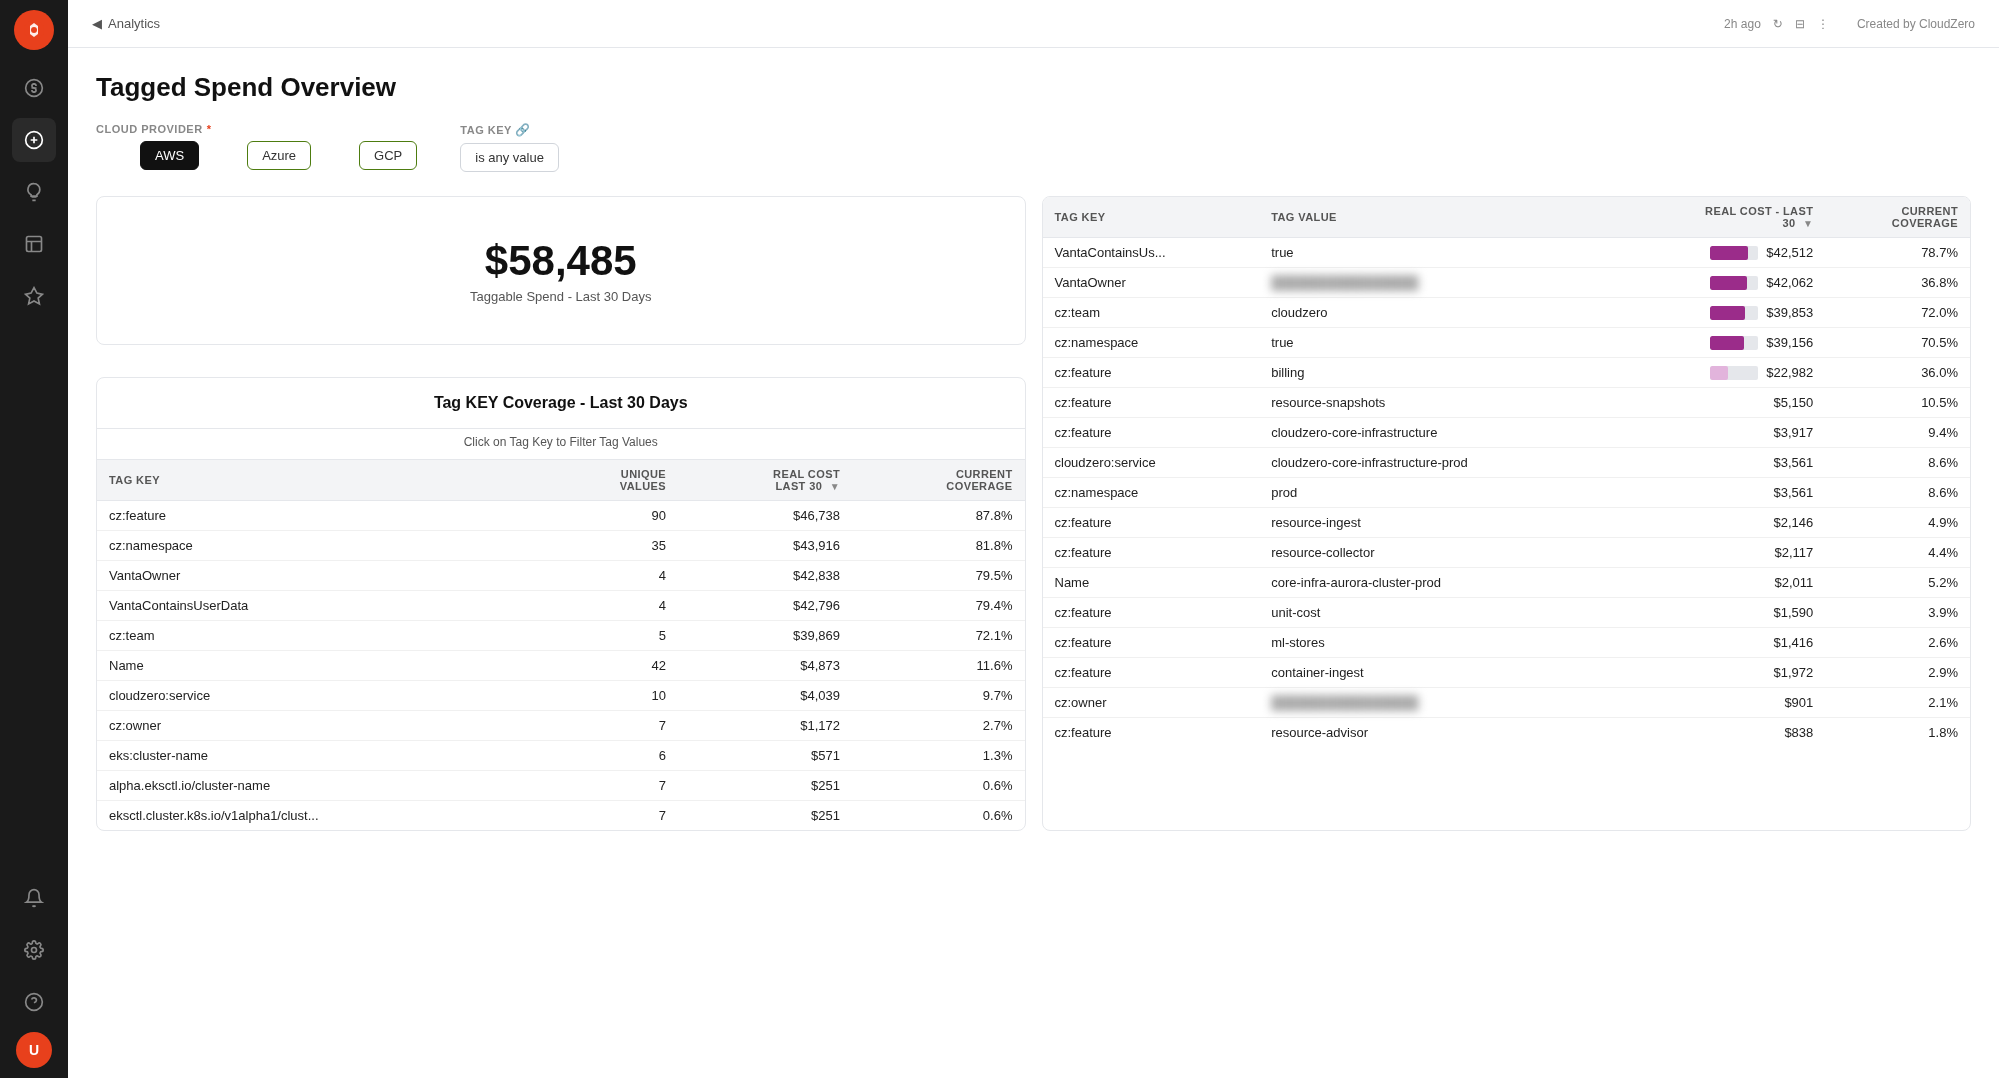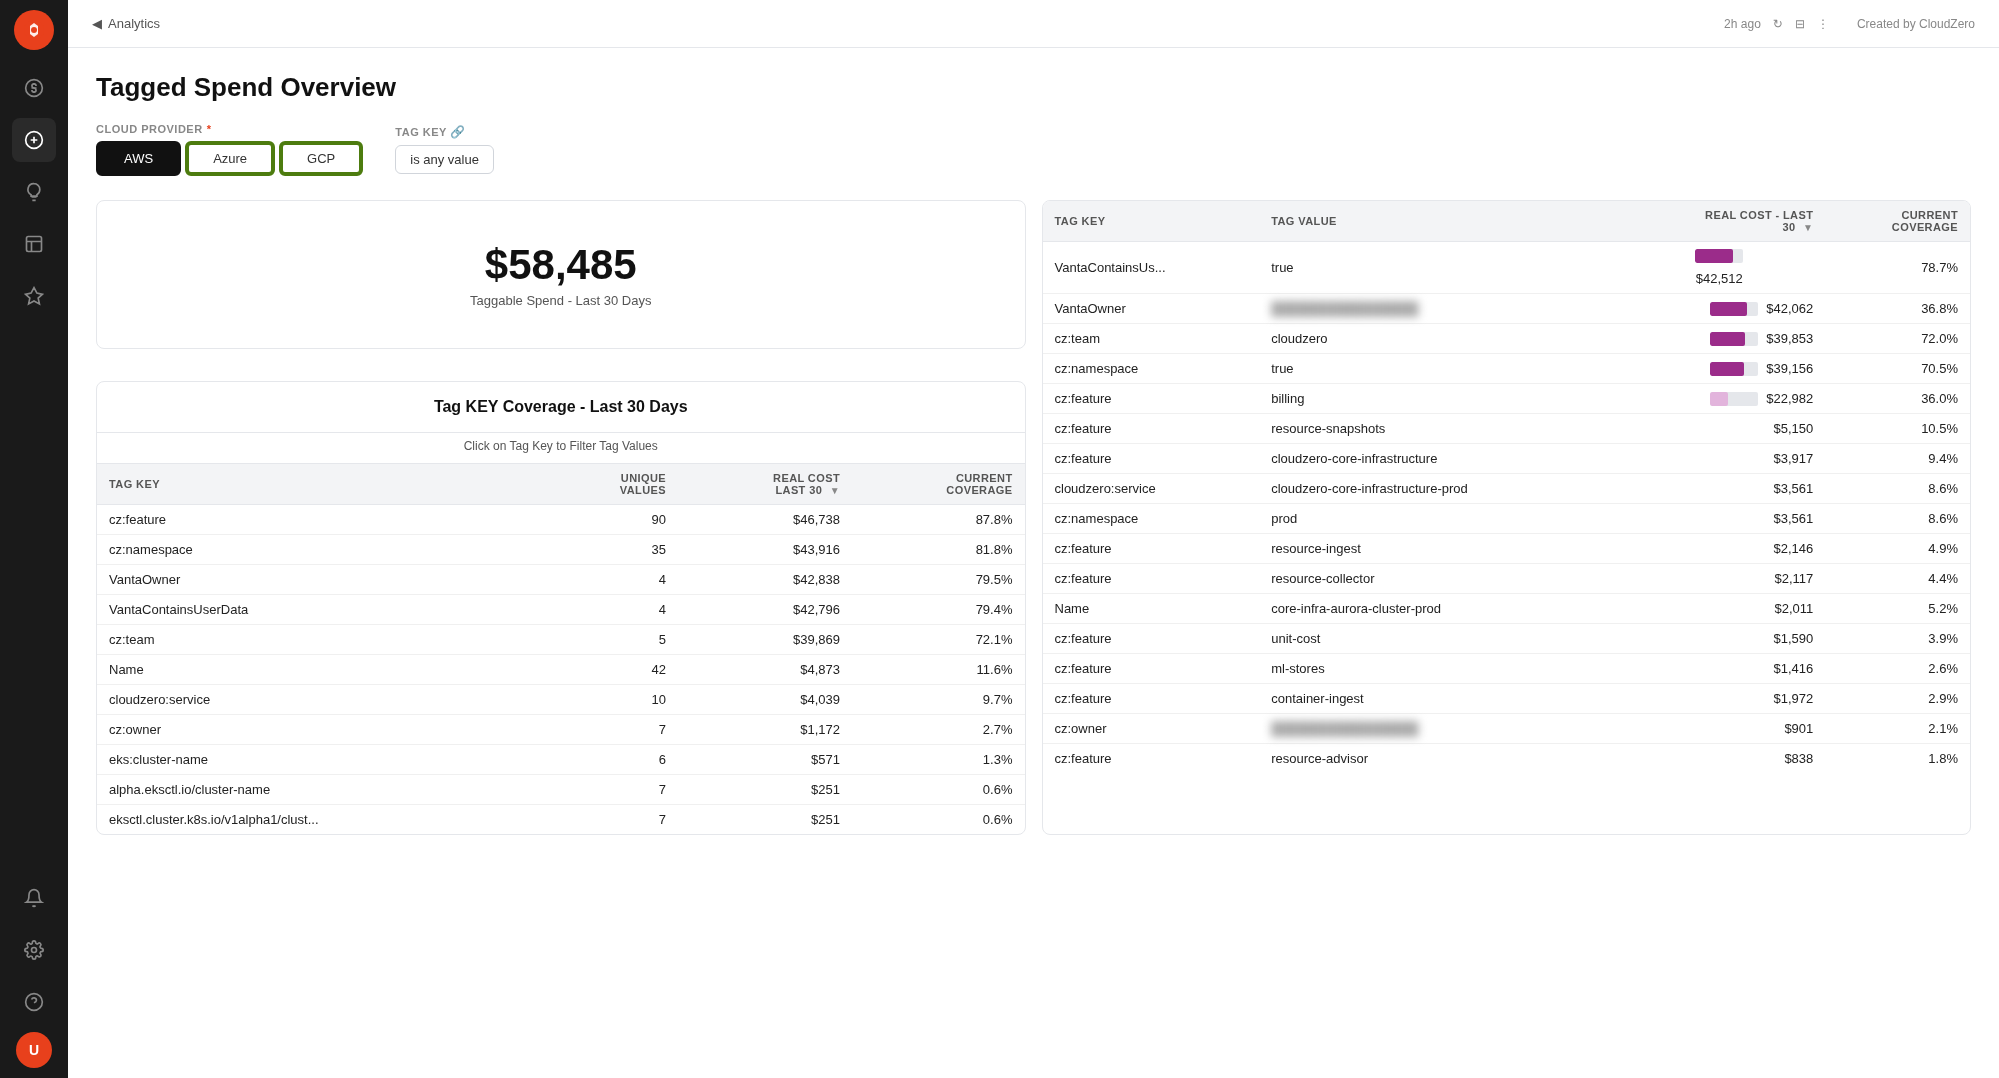--- a/index.html
+++ b/index.html
@@ -54,33 +54,34 @@
       padding: 0 24px;
       background: #fff;
     }
     .top-nav-left { display: flex; align-items: center; gap: 6px; color: #555; font-size: 13px; }
 
     
     .page-content { padding: 24px 28px; }
     .page-title { font-size: 26px; font-weight: 700; color: #111; margin-bottom: 20px; }
 
     
-    .filters { display: flex; align-items: center; gap: 32px; margin-bottom: 24px; }
+    .filters { display: flex; align-items: flex-start; gap: 43px; margin-bottom: 24px; }
     .filter-group { display: flex; flex-direction: column; gap: 6px; }
     .filter-label { font-size: 11px; color: #888; font-weight: 600; text-transform: uppercase; letter-spacing: 0.5px; display: flex; align-items: center; gap: 4px; }
     .filter-label .required { color: #e8401c; }
     .filter-buttons { display: flex; gap: 4px; }
     .filter-btn {
-      padding: 6px 24px;
-      border: 4px solid #4d7c0f;
+      padding: 6px 14px;
+      border: 1px solid #4d7c0f;
       border-radius: 6px;
       background: #fff;
       font-size: 13px;
       cursor: pointer;
       color: #333;
+      margin-left: 44px;
     }
     .filter-btn.active {
       background: #111;
       color: #fff;
       border-color: #111;
     }
     .tag-key-value {
       padding: 6px 14px;
       border: 1px solid #d1d5db;
       border-radius: 6px;
@@ -360,21 +361,21 @@
               <th>TAG VALUE</th>
               <th class="right" style="cursor:pointer;">REAL COST - LAST<br>30 <span class="sort-icon">▼</span></th>
               <th class="right">CURRENT<br>COVERAGE</th>
             </tr>
           </thead>
           <tbody id="tag-value-tbody">
           <tr style="cursor: pointer;">
     <td>VantaContainsUs...</td>
     <td>true</td>
     <td class="right">
-      <div class="bar-cell" style="justify-content:flex-end;flex-direction:column;">
+      <div class="bar-cell" style="justify-content:flex-end;">
         <div class="bar-container">
                       <div class="bar-fill bar-purple" style="width:78%"></div>
                     </div>
         <span>$42,512</span>
       </div>
     </td>
     <td class="right">78.7%</td>
   </tr>
               <tr style="cursor: pointer;">
     <td>VantaOwner</td>

